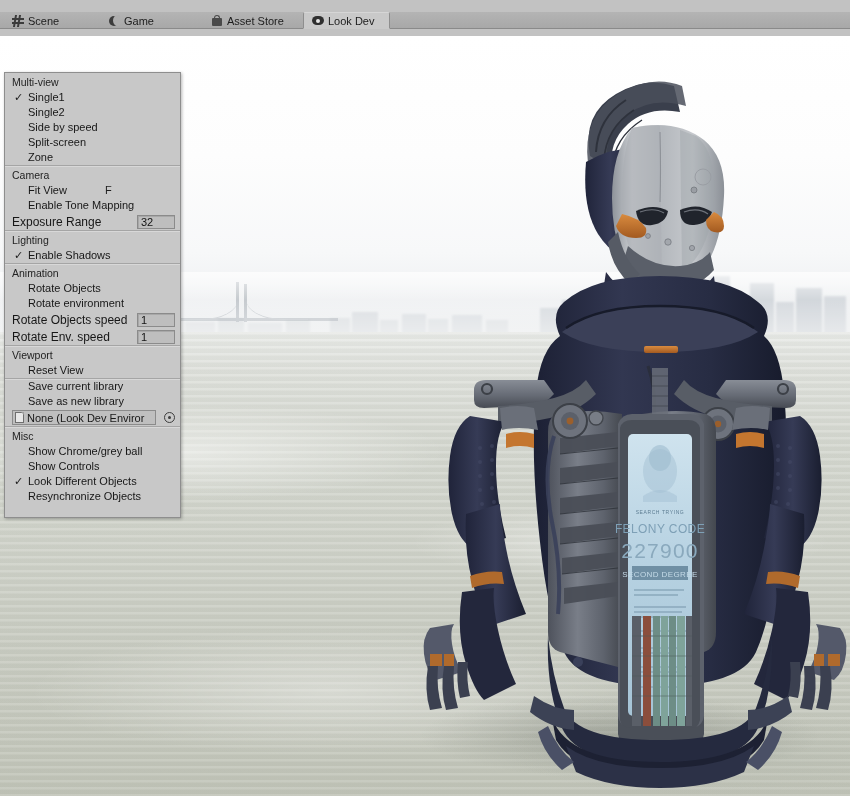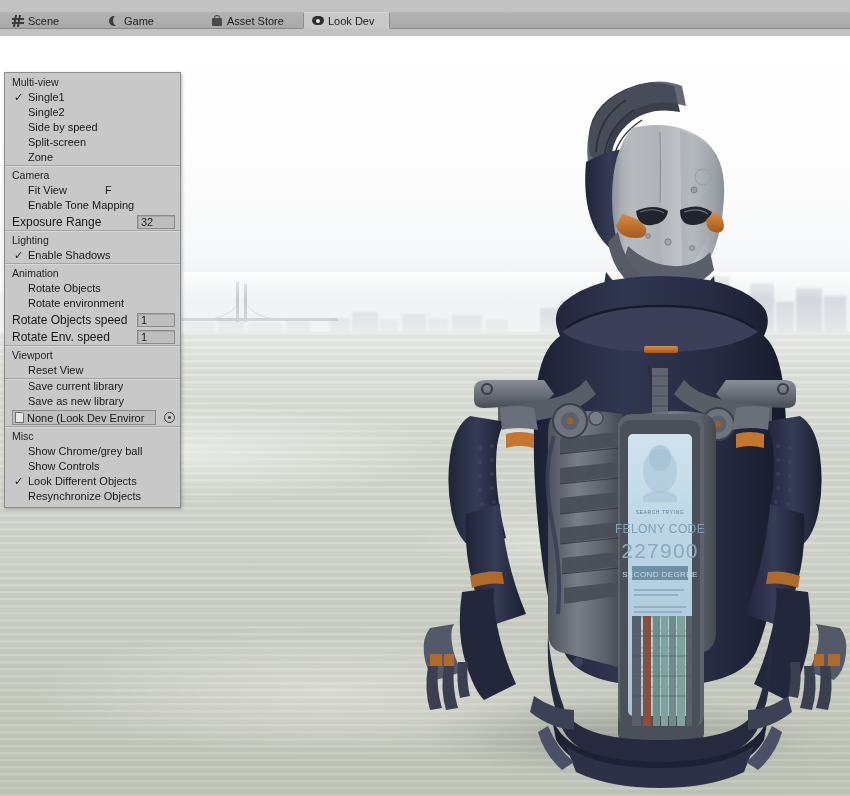--- a/index.html
+++ b/index.html
@@ -352,21 +352,21 @@
   
   #lookdev-menu {
     position: absolute;
     left: 4px; top: 36px;
     width: 177px;
     background: #c8c8c8;
     border: 1px solid #8e8e8e;
     box-shadow: 1px 1px 3px rgba(0,0,0,.28);
     box-sizing: border-box;
     z-index: 50;
-    padding-bottom: 3px;
+    padding-bottom: 13px;
     font-size: 11px;
     color: #171717;
   }
   .menu-section + .menu-section {
     border-top: 1px solid #a5a5a5;
     box-shadow: 0 1px 0 #d8d8d8 inset;
   }
   .sec-header {
     padding: 3px 0 2px 7px;
     font-size: 10.5px;

